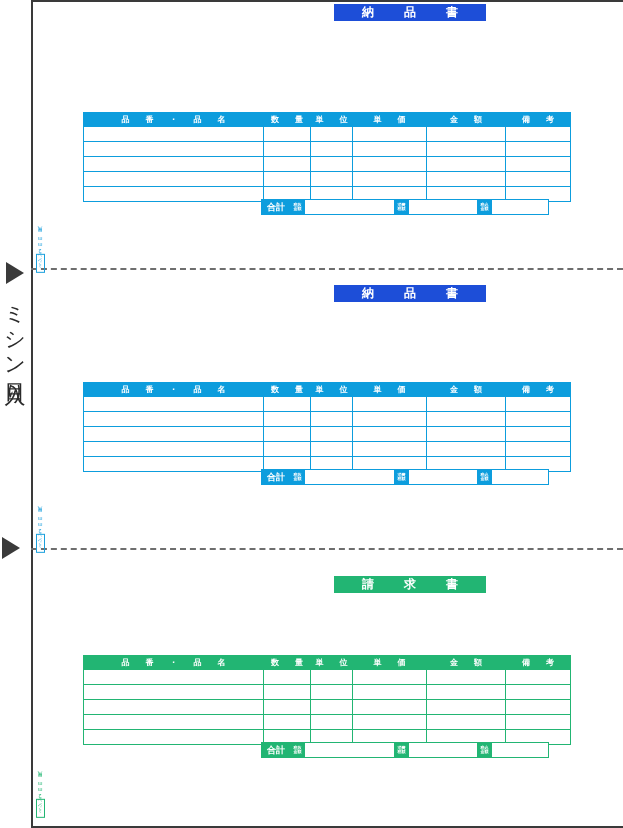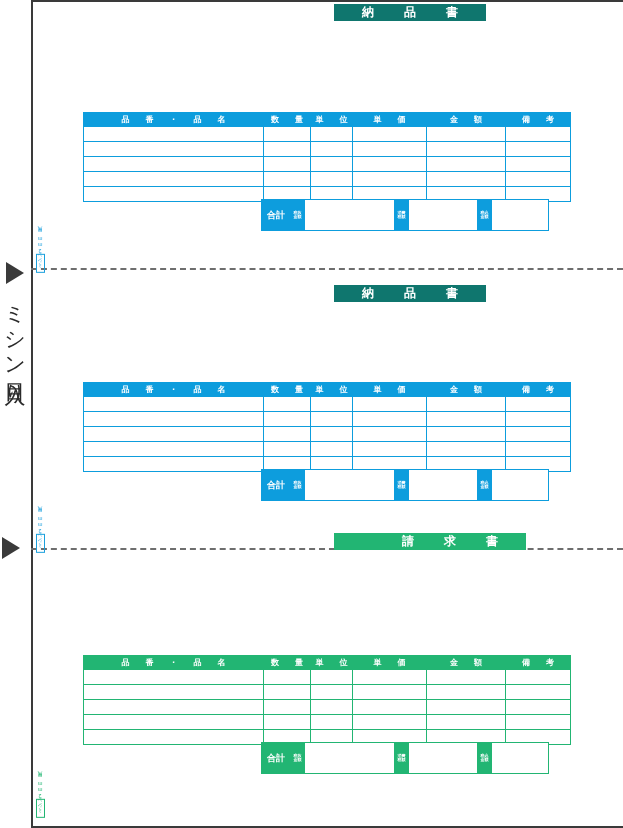--- a/index.html
+++ b/index.html
@@ -108,21 +108,21 @@
     height: 17px;
     line-height: 17px;
     text-align: center;
     color: #ffffff;
     font-size: 12px;
     letter-spacing: 9px;
     text-indent: 9px;
     font-weight: bold;
     font-family: "DejaVu Sans", "Liberation Sans", sans-serif;
   }
-  .title-blue { background: #0f766e; }
+  .title-blue { background: #1d4ed8; }
   .title-green { background: #22b573; }
 
   
   table.items {
     position: absolute;
     border-collapse: collapse;
     table-layout: fixed;
     width: 487px;
   }
   table.items td, table.items th {
@@ -150,21 +150,21 @@
     background: #22b573;
     border-color: #22b573;
   }
   .row-blank td { height: 15px; }
 
   
   .foot-wrap {
     position: absolute;
     display: flex;
     align-items: stretch;
-    height: 32px;
+    height: 16px;
   }
   .f-total {
     width: 30px;
     background: #0d9ddd;
     color: #fff;
     font-size: 9px;
     font-weight: bold;
     display: flex;
     align-items: center;
     justify-content: center;
@@ -391,21 +391,21 @@
       <div class="f-val w-b"></div>
       <div class="f-lbl">
         <span>税込</span>
         <span>金額</span>
       </div>
       <div class="f-val w-c"></div>
     </div>
   </div>
 
   <div class="section">
-    <div class="doc-title title-green" style="left:334px; top:533px;padding-left:40px;">請　求　書</div>
+    <div class="doc-title title-green" style="left:334px; top:576px;">請　求　書</div>
 
     <table class="items green" style="left:83px; top:655px;">
       <colgroup>
         <col style="width:180px">
           <col style="width:47px">
           <col style="width:42px">
         <col style="width:74px">
           <col style="width:79px">
           <col style="width:65px">
       </colgroup>

